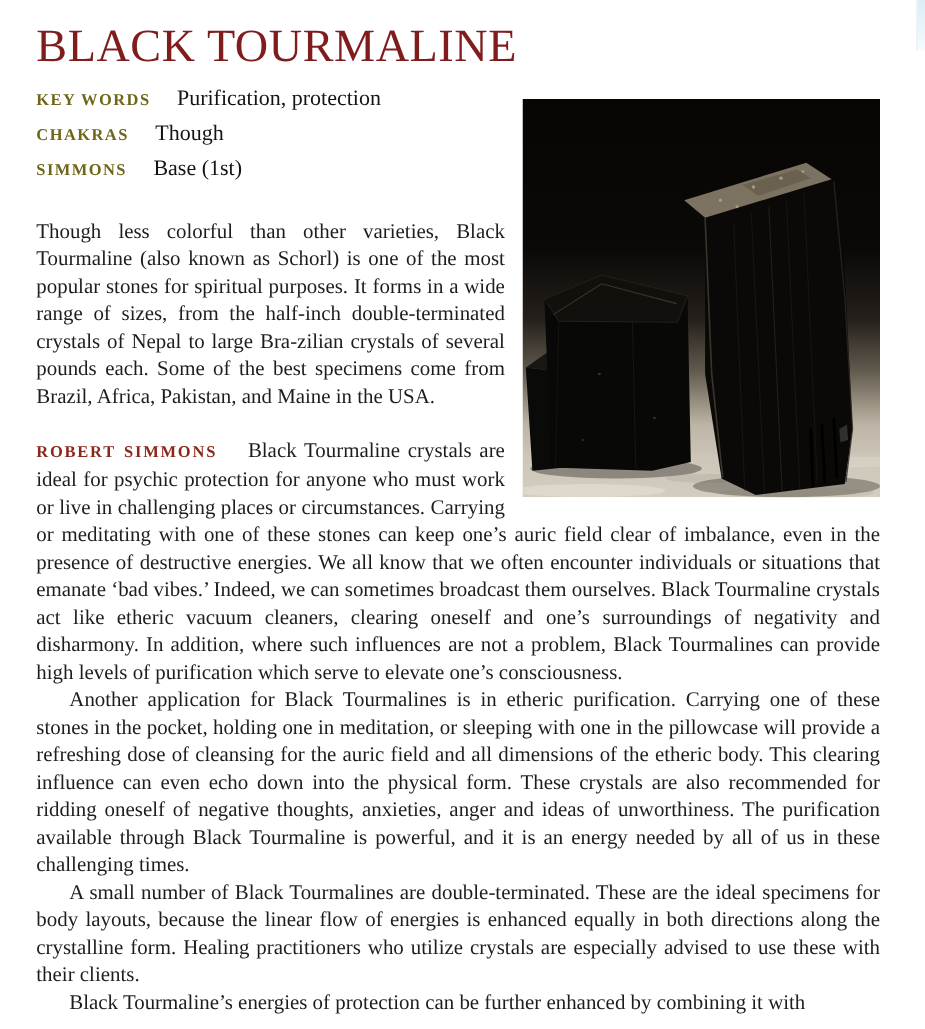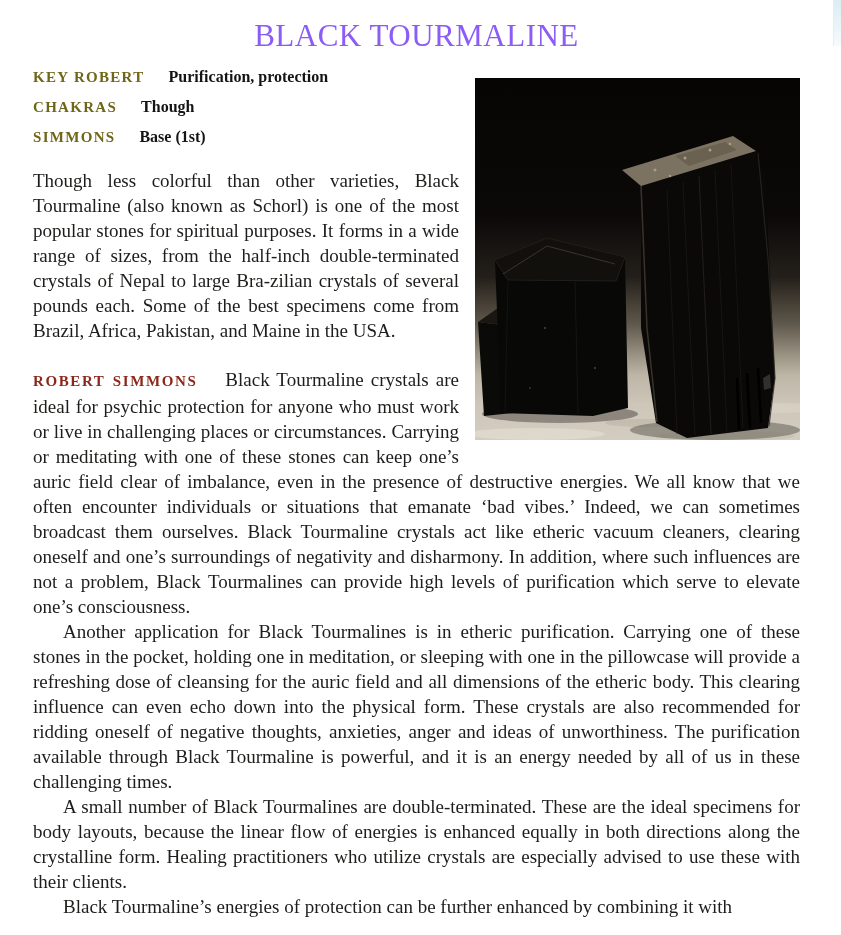--- a/index.html
+++ b/index.html
@@ -16,27 +16,26 @@
     color: #1d1d1b;
   }
   .page {
     box-sizing: border-box;
     width: 841px;
     height: 935px;
     padding: 18px 41px 0 33px;
   }
   h1.title {
     margin: 0 0 6px 0;
-    font-size: 31px;
+    font-size: 42px;
     line-height: 1.15;
     font-weight: normal;
     letter-spacing: 0.5px;
-    color: #8b5cf6;
+    color: #7f1d1d;
     font-family: "Liberation Serif", "DejaVu Serif", serif;
-    text-align: center;
   }
   figure.photo {
     float: right;
     width: 325px;
     height: 362px;
     margin: 18px 0 14px 16px;
     padding: 0;
   }
   figure.photo svg { display: block; width: 325px; height: 362px; }
   .attrs { margin-top: 8px; }
@@ -45,32 +44,32 @@
     white-space: nowrap;
   }
   .attr-label {
     font-weight: bold;
     font-size: 15px;
     letter-spacing: 1.3px;
     color: #6f6619;
     margin-right: 24px;
   }
   .attr-value {
-    font-weight: bold;
-    font-size: 16px;
+    font-weight: normal;
+    font-size: 20px;
     color: #141414;
   }
   p.body-text {
     margin: 0;
     font-size: 19px;
     line-height: 25px;
     text-align: justify;
     color: #1d1d1b;
   }
-  p.intro { margin-top: 16px; }
+  p.intro { margin-top: 28px; }
   p.simmons { margin-top: 24px; }
   .simmons-label {
     font-weight: bold;
     font-size: 15px;
     letter-spacing: 1.6px;
     color: #8c281b;
     margin-right: 28px;
   }
   p.indented { text-indent: 30px; }
   .edge-artifact {
@@ -150,21 +149,21 @@
         <line x1="262" y1="300" x2="264" y2="352" stroke="#000000" stroke-width="2.5"></line>
         <line x1="272" y1="295" x2="275" y2="350" stroke="#000000" stroke-width="2.5"></line>
         <line x1="283" y1="290" x2="286" y2="345" stroke="#000000" stroke-width="2.5"></line>
         <polygon points="288,300 295,296 296,310 289,312" fill="#30302c"></polygon>
       </g>
     </svg>
   </figure>
 
   <div class="attrs">
     <div class="attr-row">
-      <span class="attr-label">KEY ROBERT</span><span class="attr-value">Purification, protection</span>
+      <span class="attr-label">KEY WORDS</span><span class="attr-value">Purification, protection</span>
     </div>
     <div class="attr-row">
       <span class="attr-label">CHAKRAS</span><span class="attr-value">Though</span>
     </div>
     <div class="attr-row">
       <span class="attr-label">SIMMONS</span><span class="attr-value">Base (1st)</span>
     </div>
   </div>
 
   <p class="body-text intro">Though less colorful than other varieties, Black Tourmaline (also known as Schorl) is one of the most popular stones for spiritual purposes. It forms in a wide range of sizes, from the half-inch double-terminated crystals of Nepal to large Bra-zilian crystals of several pounds each. Some of the best specimens come from Brazil, Africa, Pakistan, and Maine in the USA.</p>

